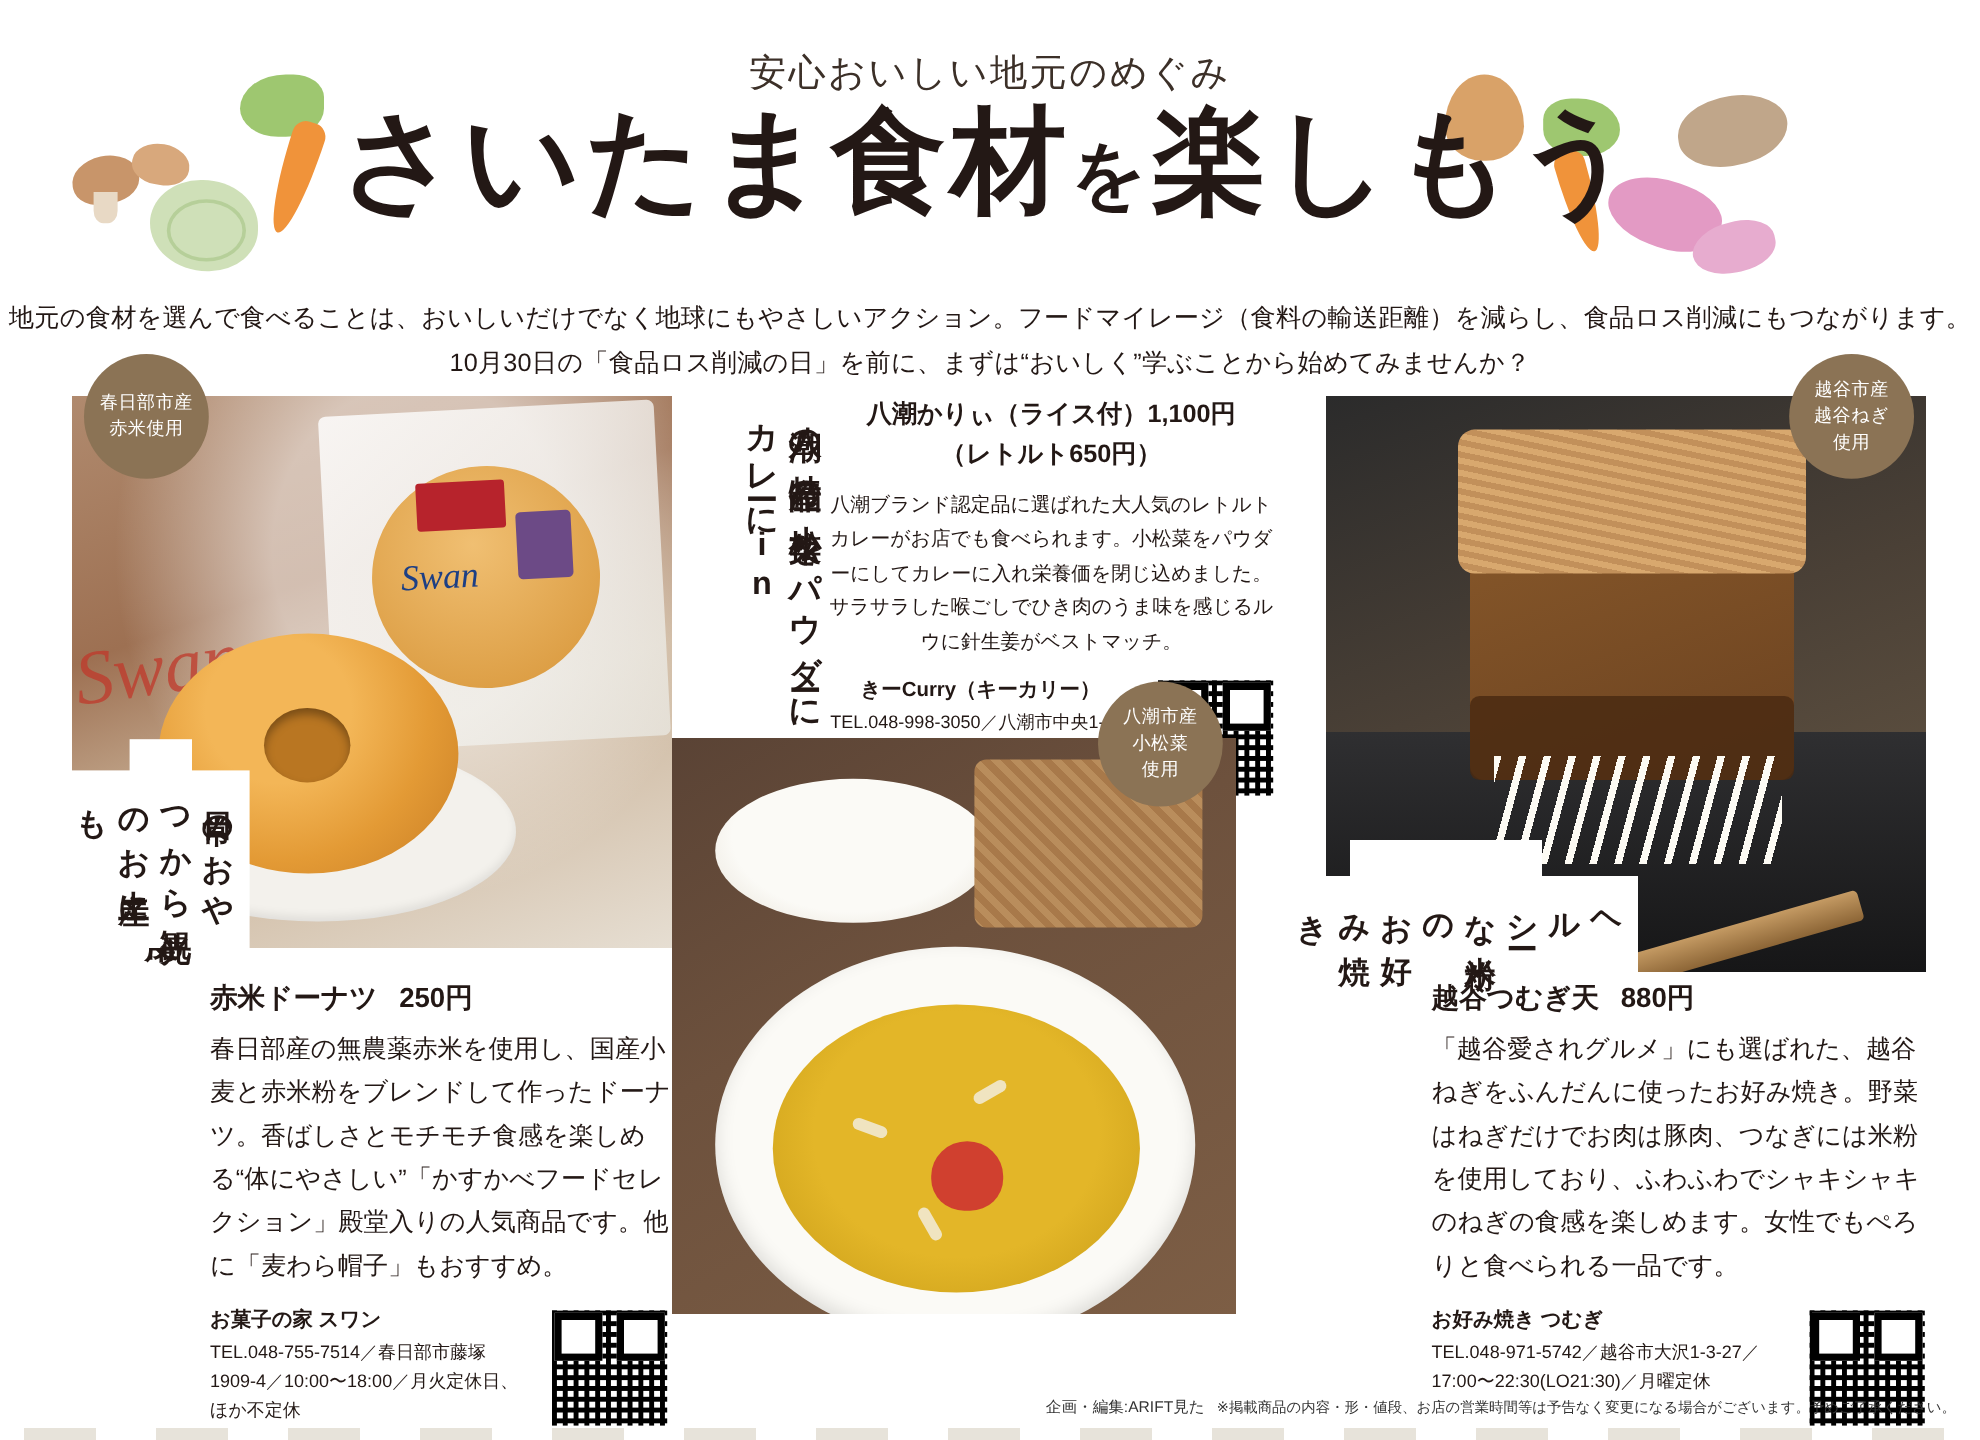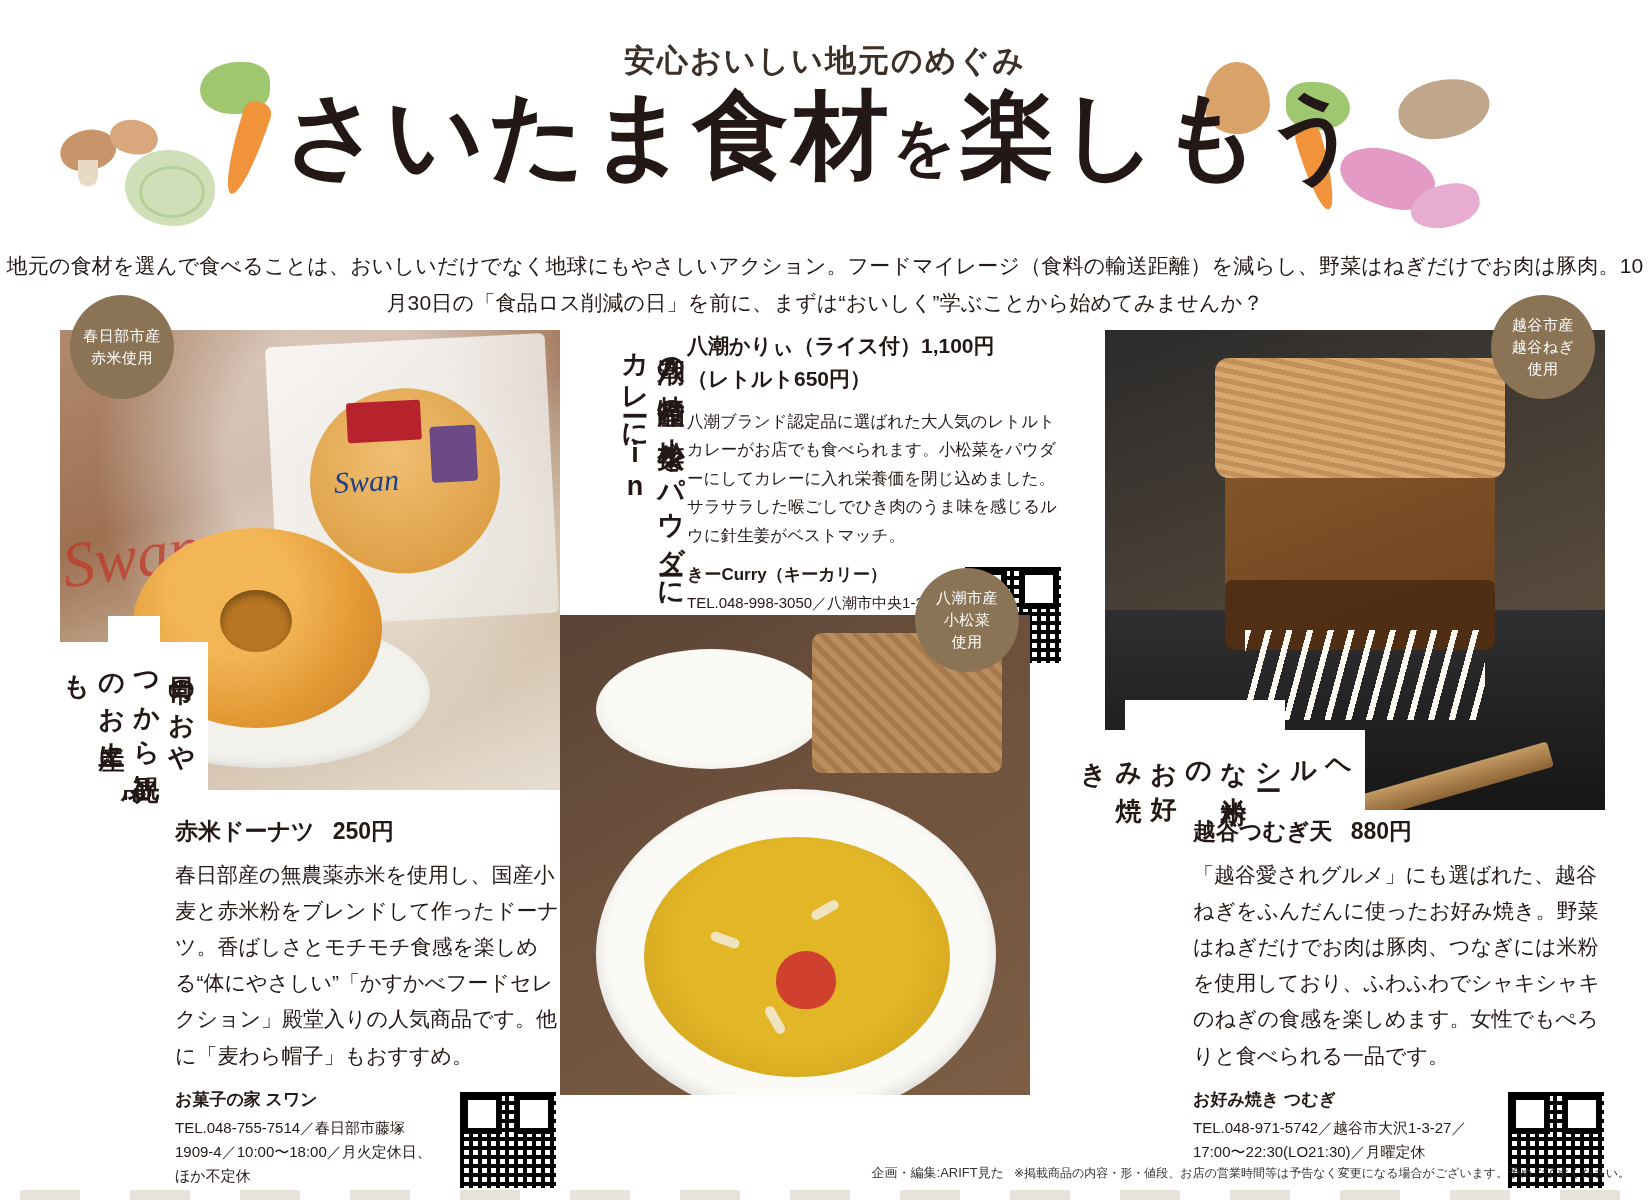--- a/index.html
+++ b/index.html
@@ -11,21 +11,21 @@
     color: #231815;
     position: relative;
     overflow: hidden;
   }
 
   
   .header { position: relative; height: 250px; }
   .subtitle {
     position: absolute; top: 40px; left: 0; width: 100%;
     text-align: center; font-size: 31px; letter-spacing: 2px;
-    color: #3c3028; font-weight: 700;
+    color: #3c3028; font-weight: 400;
   }
   .maintitle {
     position: absolute; top: 80px; left: 0; width: 100%;
     text-align: center; font-size: 96px; font-weight: 700;
     letter-spacing: 4px; color: #231815; line-height: 1.15;
   }
   .maintitle .small { font-size: 62px; }
 
   
   .veg { position: absolute; border-radius: 50%; }
@@ -168,21 +168,21 @@
   <div class="veg v-potato"></div>
   <div class="veg v-yam"></div>
   <div class="veg v-yam2"></div>
 
   <div class="subtitle">安心おいしい地元のめぐみ</div>
   <div class="maintitle">
     <span>さいたま食材</span><span class="small">を</span><span>楽しもう</span>
   </div>
 </div>
 
-<div class="lead">地元の食材を選んで食べることは、おいしいだけでなく地球にもやさしいアクション。フードマイレージ（食料の輸送距離）を減らし、野菜はねぎだけでお肉は豚肉。10月30日の「食品ロス削減の日」を前に、まずは“おいしく”学ぶことから始めてみませんか？</div>
+<div class="lead">地元の食材を選んで食べることは、おいしいだけでなく地球にもやさしいアクション。フードマイレージ（食料の輸送距離）を減らし、食品ロス削減にもつながります。10月30日の「食品ロス削減の日」を前に、まずは“おいしく”学ぶことから始めてみませんか？</div>
 
 <div class="cols">
 
   <div class="col col-left">
 
     <div class="photo photo-donut">
       <div class="swan-graffiti">Swan</div>
       <div class="donut-bag">
         <div class="donut-bag-inner"></div>
         <div class="donut-bag-label"></div>
@@ -220,21 +220,21 @@
         <div class="c2">「ARIFT見た」でミニクッキーをプレゼント</div>
 
       </div>
     </div>
   </div>
 
   <div class="col col-mid">
 
     <div class="vtext" style="position:absolute; left:22px; top:4px; font-size:27px; height:340px;">八潮の特産品の小松菜をパウダーにしてカレーにin</div>
 
-    <div style="position:absolute; left:92px; top:0; width:378px;">
+    <div style="position:absolute; left:92px; top:0; width:378px;text-align:center;">
       <div class="mid-head">
         <div>八潮かりぃ（ライス付）1,100円</div>
         <div>（レトルト650円）</div>
       </div>
       <div class="mid-body">八潮ブランド認定品に選ばれた大人気のレトルトカレーがお店でも食べられます。小松菜をパウダーにしてカレーに入れ栄養価を閉じ込めました。サラサラした喉ごしでひき肉のうま味を感じるルウに針生姜がベストマッチ。</div>
       <div style="display:flex; gap:14px; align-items:flex-start; margin-top:14px;">
         <div style="flex:1;">
           <div class="shop-name">きーCurry（キーカリー）</div>
           <div class="shop-info">TEL.048-998-3050／八潮市中央1-29-10／月、水、金〜日・祝:11:00〜15:00、17:00〜23:00、火11:00〜15:00　※LOはランチ30分前、ディナーは60分前まで／木曜定休、※第2・第4・第5火曜日のディナーは休業</div>
         </div>

